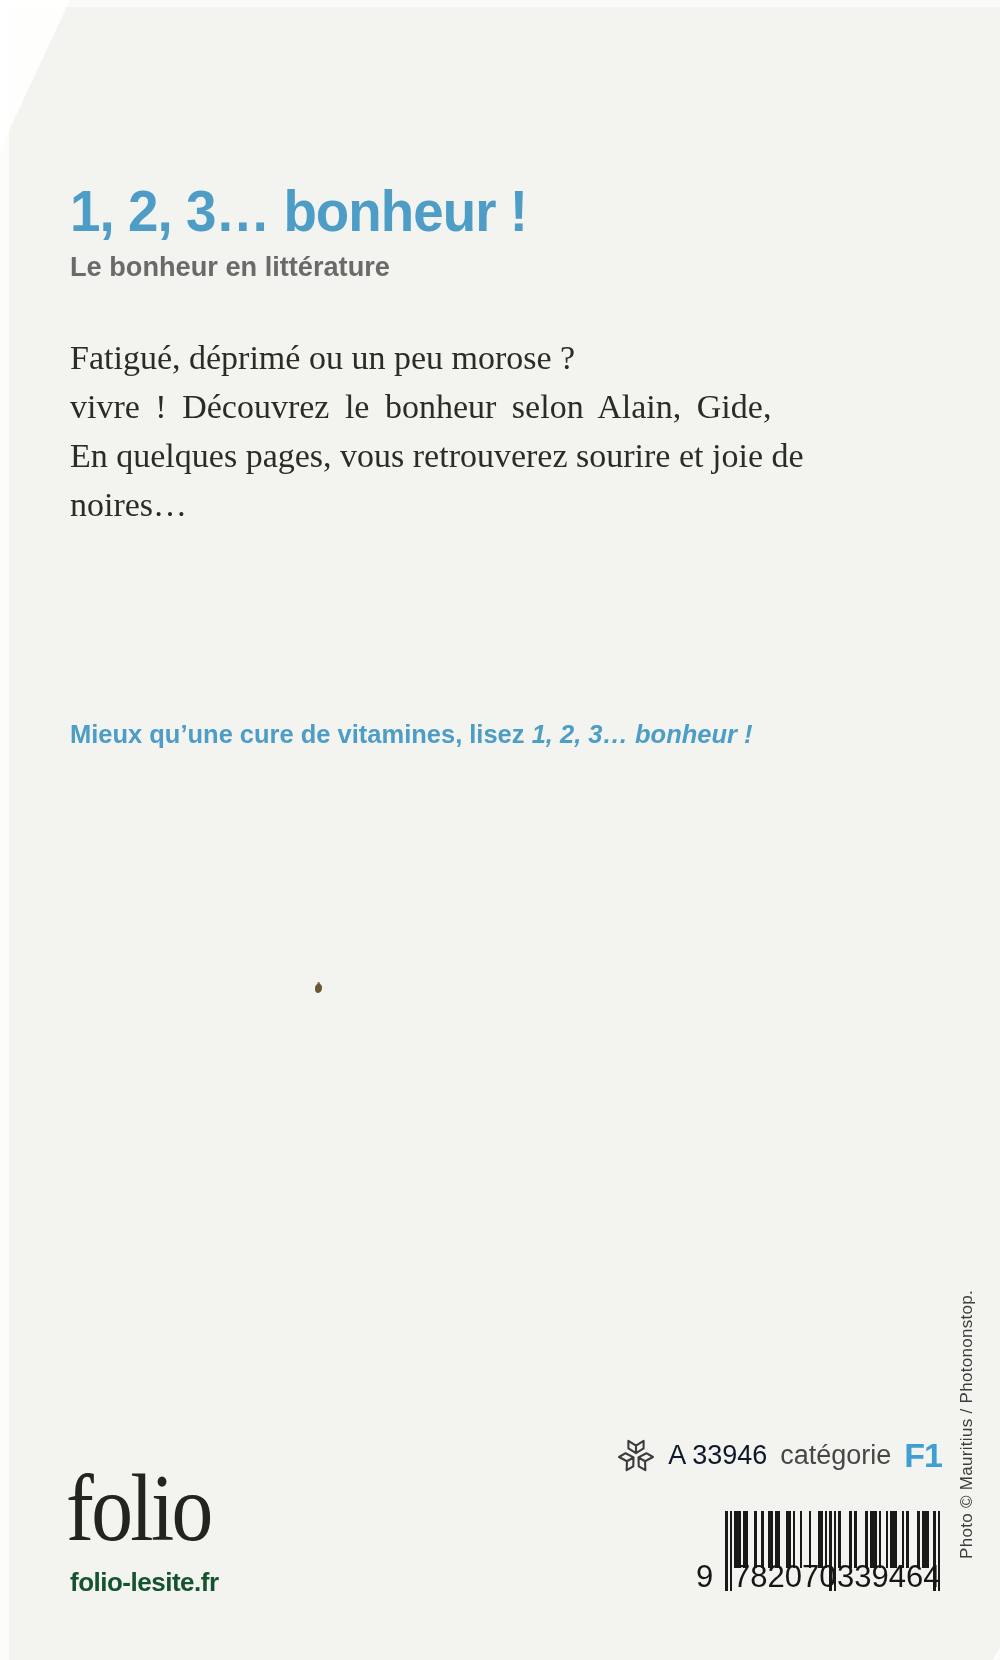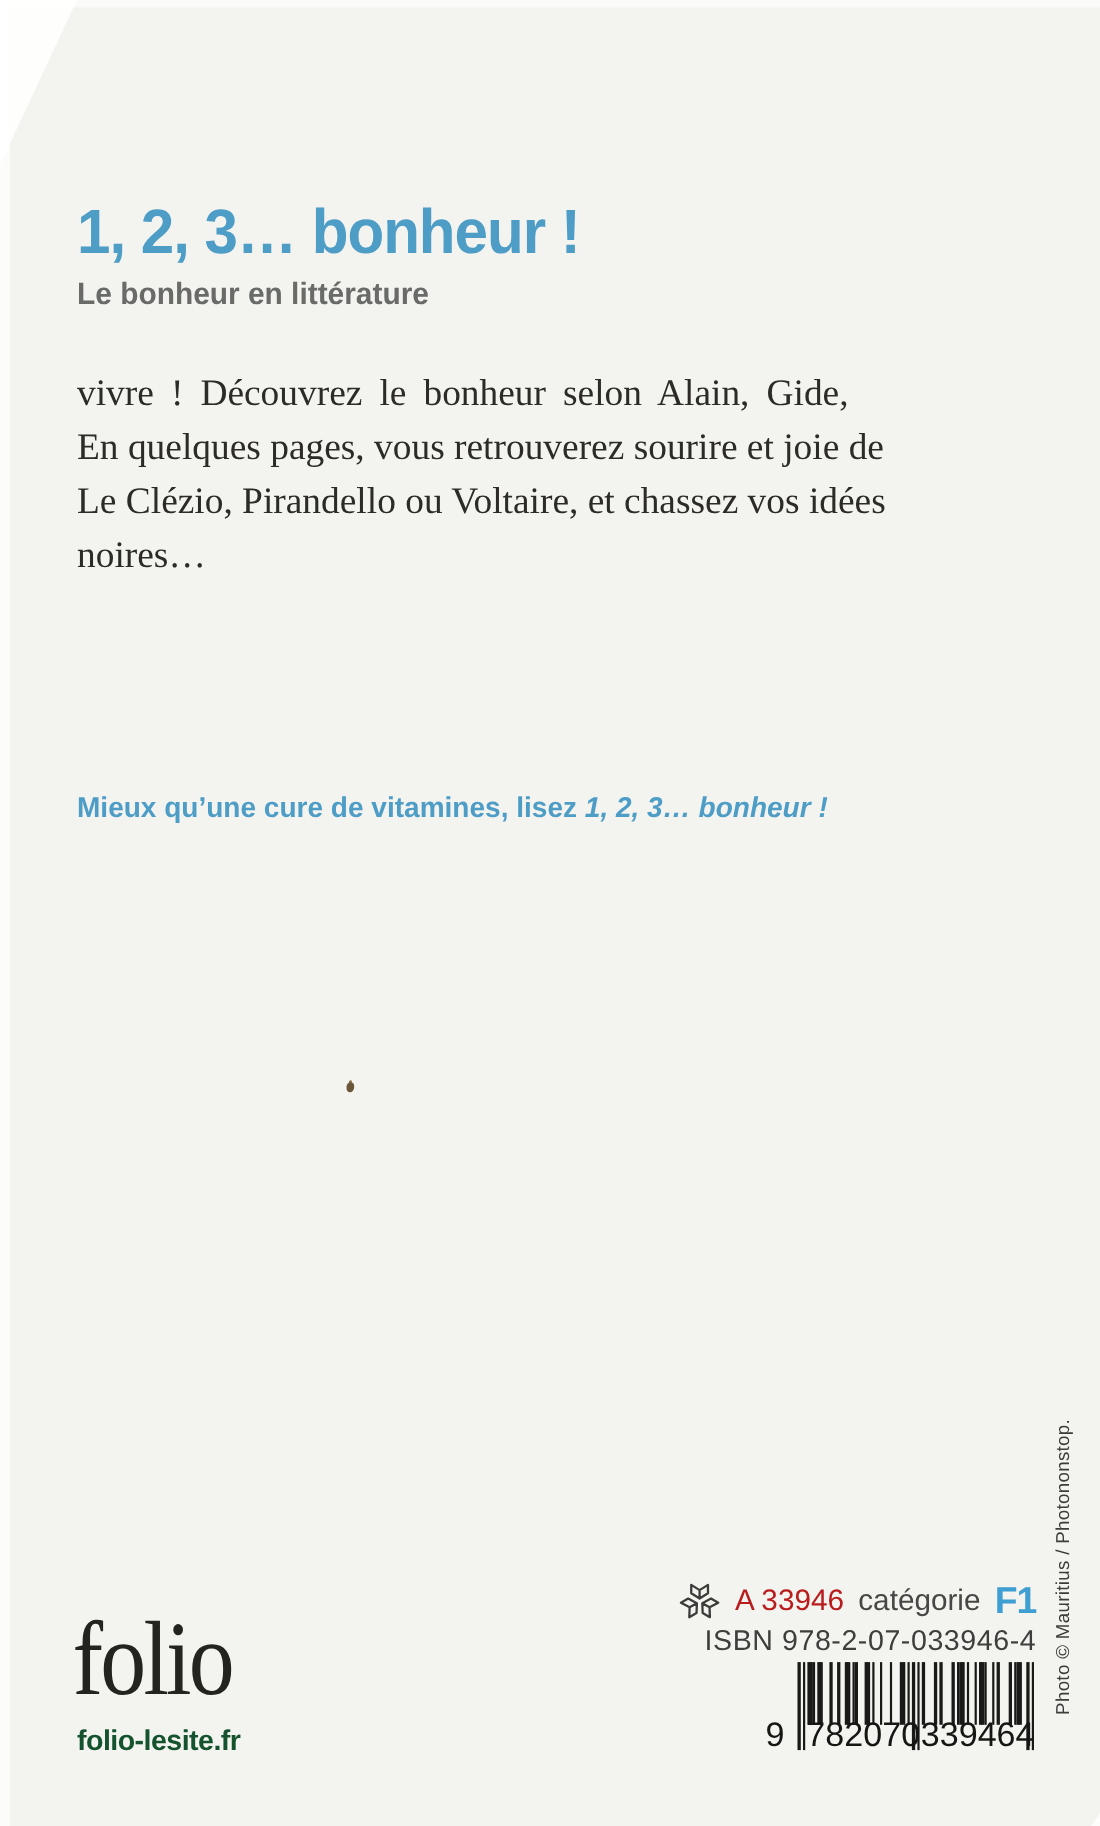--- a/index.html
+++ b/index.html
@@ -62,21 +62,21 @@
   .website{
     position:absolute;left:70px;top:1567px;
     font-size:26px;font-weight:bold;color:#14532d;letter-spacing:-0.5px;
   }
 
   
   .catalog-row{
     position:absolute;right:90px;top:1436px;
     display:flex;align-items:center;gap:13px;
   }
-  .catalog-row .code{font-size:27px;color:#b91c1c;letter-spacing:0;}
+  .catalog-row .code{font-size:27px;color:#0f172a;letter-spacing:0;}
   .catalog-row .cat{font-size:27px;color:#474745;}
   .catalog-row .fcode{font-size:34px;font-weight:bold;color:#3f9fd2;letter-spacing:-1px;}
   .isbn{
     position:absolute;right:90px;top:1476px;
     font-size:26px;color:#3e3e3c;letter-spacing:0.5px;
   }
   .barcode{
     position:absolute;right:92px;top:1511px;
     width:215px;height:86px;
   }
@@ -102,23 +102,23 @@
   <div class="edge-top"></div>
   <div class="edge-left"></div>
   <div class="corner-tl"></div>
   <div class="corner-br"></div>
   <div class="speck"></div>
 
   <div class="title">1, 2, 3… bonheur !</div>
   <div class="subtitle">Le bonheur en littérature</div>
 
   <div class="body-copy">
+    <div class="line">Fatigué, déprimé ou un peu morose ?</div>
     <div class="line stretch">vivre ! Découvrez le bonheur selon Alain, Gide,</div>
     <div class="line">En quelques pages, vous retrouverez sourire et joie de</div>
-    <div class="line">Le Clézio, Pirandello ou Voltaire, et chassez vos idées</div>
     <div class="line">noires…</div>
   </div>
 
   <div class="tagline"><span>Mieux qu’une cure de vitamines, lisez </span><span class="em">1, 2, 3… bonheur !</span></div>
 
   <div class="logo">folio</div>
   <div class="website">folio-lesite.fr</div>
 
   <div class="catalog-row">
     <svg width="38" height="38" viewBox="-20 -20 40 40">
@@ -132,21 +132,20 @@
         <g transform="rotate(240)">
             <path d="M0,-3 L-8,-8 L-8,-16 L0,-11 L8,-16 L8,-8 Z M0,-3 L0,-11"></path>
           </g>
       </g>
     </svg>
     <span class="code">A 33946</span>
     <span class="cat">catégorie</span>
     <span class="fcode">F1</span>
   </div>
 
-  <div class="isbn">ISBN 978-2-07-033946-4</div>
 
   <div class="barcode">
     <div style="position:absolute;inset:0;">
         <div class="bc-bar bc-guard" style="left: 0px; width: 2.56316px;"></div>
         <div class="bc-bar bc-guard" style="left: 4.52632px; width: 2.56316px;"></div>
         <div class="bc-bar" style="left: 9.05263px; width: 2.56316px;"></div>
         <div class="bc-bar" style="left: 11.3158px; width: 2.56316px;"></div>
         <div class="bc-bar" style="left: 13.5789px; width: 2.56316px;"></div>
         <div class="bc-bar" style="left: 18.1053px; width: 2.56316px;"></div>
         <div class="bc-bar" style="left: 20.3684px; width: 2.56316px;"></div>

